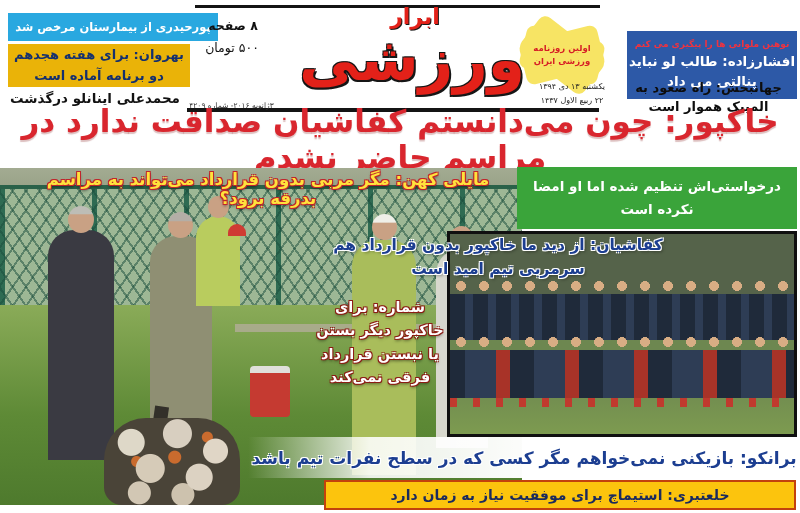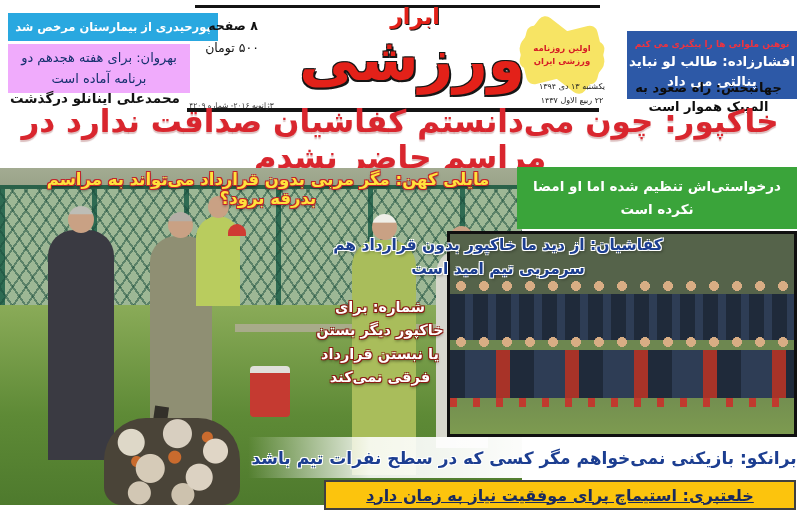--- a/index.html
+++ b/index.html
@@ -11,22 +11,22 @@
   .abs{position:absolute;}
   .ctr{display:flex;align-items:center;justify-content:center;text-align:center;}
 
   
   .rule{background:#141414;}
   .box-cyan{
     left:8px;top:13px;width:210px;height:28px;background:#29a8e0;
     color:#fff;font-size:11.5px;font-weight:bold;text-align:center;
   }
   .box-yellow{
-    left:8px;top:44px;width:182px;height:49px;background:#f0abfc;
-    color:#15306e;font-size:13px;font-weight:normal;line-height:1.55;
+    left:8px;top:44px;width:182px;height:43px;background:#eab308;
+    color:#15306e;font-size:13px;font-weight:bold;line-height:1.55;
   }
   .obit{left:2px;top:88px;width:186px;height:20px;color:#121212;font-size:13.5px;font-weight:bold;}
   .pages{left:196px;top:18px;width:74px;font-size:12.5px;font-weight:bold;color:#111;}
   .price{left:192px;top:40px;width:80px;font-size:12.5px;font-weight:normal;color:#111;}
   .issue{left:184px;top:89px;width:95px;font-size:7.5px;color:#333;margin-top:12px;}
   .logo-top{
     left:300px;top:4px;width:230px;color:#e32119;font-size:22px;font-weight:900;
     text-shadow:1px 1px 0 #1a1a1a;
   }
   .logo-main{
@@ -119,22 +119,22 @@
     text-align:center;line-height:1.62;
     text-shadow:-1px -1px 0 #8c1d14,1px -1px 0 #8c1d14,-1px 1px 0 #8c1d14,1px 1px 0 #8c1d14,0 2px 3px rgba(0,0,0,.5);
   }
   .branko{
     left:248px;top:437px;width:552px;height:41px;
     background:linear-gradient(to right,rgba(255,255,255,0),rgba(255,255,255,.88) 22%,#ffffff 55%);
     color:#1c3e91;font-size:17px;font-weight:900;
     text-shadow:-1px -1px 0 #fff,1px -1px 0 #fff,-1px 1px 0 #fff,1px 1px 0 #fff;
   }
   .yellow-strip{
-    left:324px;top:480px;width:468px;height:26px;background:#fcc40d;border:2px solid #404040;
-    color:#1a2a5e;font-size:16px;font-weight:800;text-decoration:underline;
+    left:324px;top:480px;width:468px;height:26px;background:#fcc40d;border:2px solid #c2410c;
+    color:#1a2a5e;font-size:14px;font-weight:800;
   }
 </style>
 </head>
 <body>
 
 <div class="page">
 
   <div class="abs rule" style="left:195px;top:5px;width:405px;height:3px;"></div>
   <div class="abs rule" style="left:187px;top:108px;width:412px;height:4px;"></div>
 

